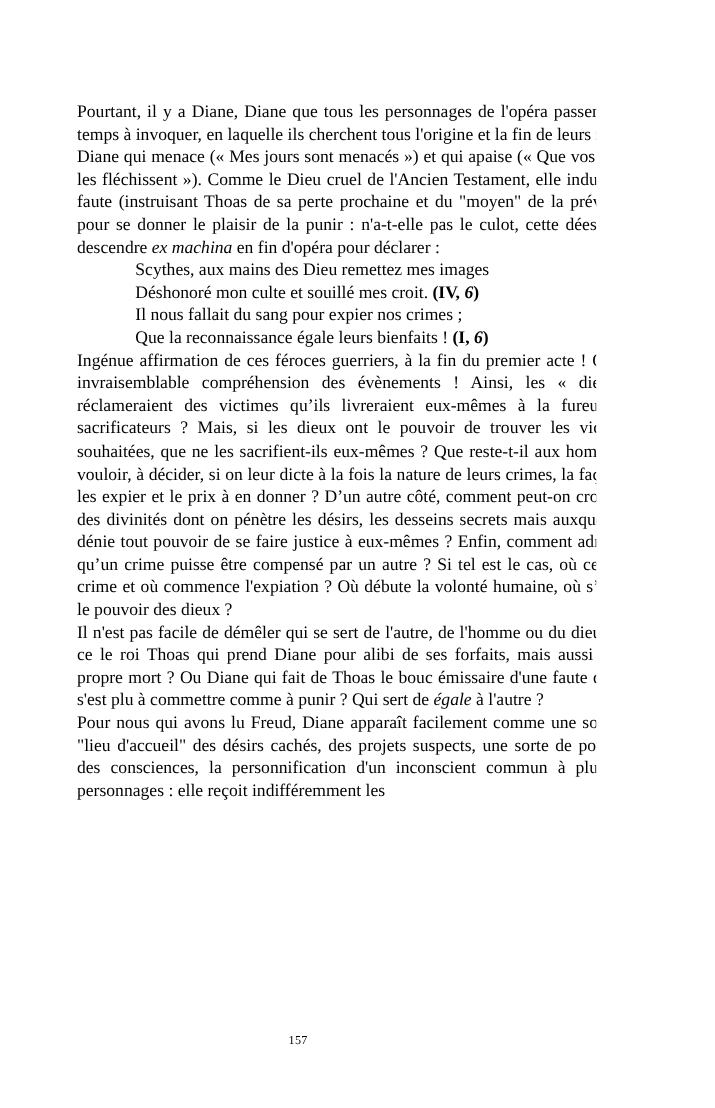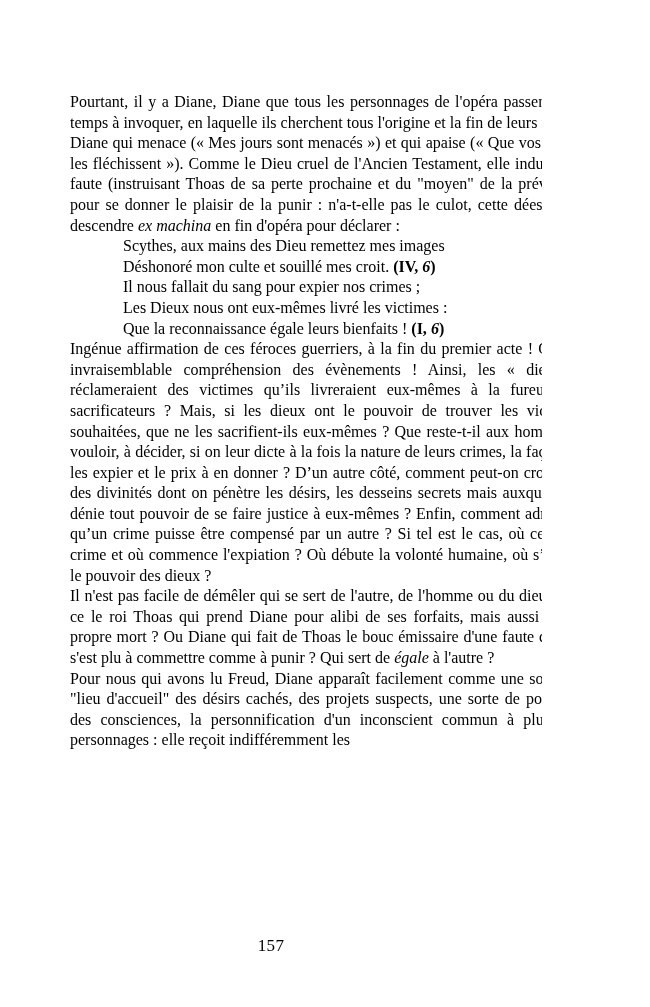--- a/index.html
+++ b/index.html
@@ -43,42 +43,41 @@
   .italic { font-style: italic; }
   .bold { font-weight: bold; text-align: right; }
   .page-footer {
     position: absolute;
     left: 0;
     top: 936px;
     width: 100%;
     text-align: center;
   }
   .page-number {
-    font-size: 17px;
+    font-size: 11px;
     letter-spacing: 0.3px;
   }
 </style>
 </head>
 <body>
 
 <div class="page">
 
   <main class="text-column">
 
     <p class="para"><span>Pourtant, il y a Diane, Diane que tous les personnages de l'opéra passent leur temps à invoquer, en laquelle ils cherchent tous l'origine et la fin de leurs maux, Diane qui menace («&nbsp;Mes jours sont menacés&nbsp;») et qui apaise («&nbsp;Que vos vœux les fléchissent&nbsp;»). Comme le Dieu cruel de l'Ancien Testament, elle induit à la faute (instruisant Thoas de sa perte prochaine et du "moyen" de la prévenir), pour se donner le plaisir de la punir&nbsp;: n'a-t-elle pas le culot, cette déesse, de descendre </span><span class="italic">ex machina</span><span>  en fin d'opéra pour déclarer&nbsp;:</span></p>
 
     <div class="verse">
       <p class="verse-line"><span>Scythes, aux mains des Dieu remettez mes images</span></p>
       <p class="verse-line"><span>Déshonoré mon culte et souillé mes croit. </span><span class="bold">(IV, </span><span class="bold italic">6</span><span class="bold">)</span></p>
     </div>
 
 
     <div class="verse">
       <p class="verse-line"><span>Il nous fallait du sang pour expier nos crimes&nbsp;;</span></p>
-      <p class="verse-line"><span>Les Dieux nous ont eux-mêmes livré les victimes&nbsp;:</span></p>
       <p class="verse-line"><span>Que la reconnaissance égale leurs bienfaits&nbsp;! </span><span class="bold">(I, </span><span class="bold italic">6</span><span class="bold">)</span></p>
     </div>
 
     <p class="para"><span>Ingénue affirmation de ces féroces guerriers, à la fin du premier acte&nbsp;! Quelle invraisemblable compréhension des évènements&nbsp;! Ainsi, les «&nbsp;dieux&nbsp;» réclameraient des victimes qu’ils livreraient eux-mêmes à la fureur des sacrificateurs&nbsp;? Mais, si les dieux ont le pouvoir de trouver les victimes souhaitées, que ne les sacrifient-ils eux-mêmes&nbsp;? Que reste-t-il aux hommes à vouloir, à décider, si on leur dicte à la fois la nature de leurs crimes, la façon de les expier et le prix à en donner&nbsp;? D’un autre côté, comment peut-on croire en des divinités dont on pénètre les désirs, les desseins secrets mais auxquels on dénie tout pouvoir de se faire justice à eux-mêmes&nbsp;? Enfin, comment admettre qu’un crime puisse être compensé par un autre&nbsp;? Si tel est le cas, où cesse le crime et où commence l'expiation&nbsp;? Où débute la volonté humaine, où s’arrête le pouvoir des dieux&nbsp;?</span></p>
 
     <p class="para"><span>Il n'est pas facile de démêler qui se sert de l'autre, de l'homme ou du dieu. Est-ce le roi Thoas qui prend Diane pour alibi de ses forfaits, mais aussi de sa propre mort&nbsp;? Ou Diane qui fait de Thoas le bouc émissaire d'une faute qu'elle s'est plu à commettre comme à punir&nbsp;? Qui sert de </span><span class="italic">égale</span><span> à l'autre&nbsp;?</span></p>
 
     <p class="para"><span>Pour nous qui avons lu Freud, Diane apparaît facilement comme une sorte de "lieu d'accueil" des désirs cachés, des projets suspects, une sorte de poubelle des consciences, la personnification d'un inconscient commun à plusieurs personnages&nbsp;: elle reçoit indifféremment les</span></p>
 
   </main>

